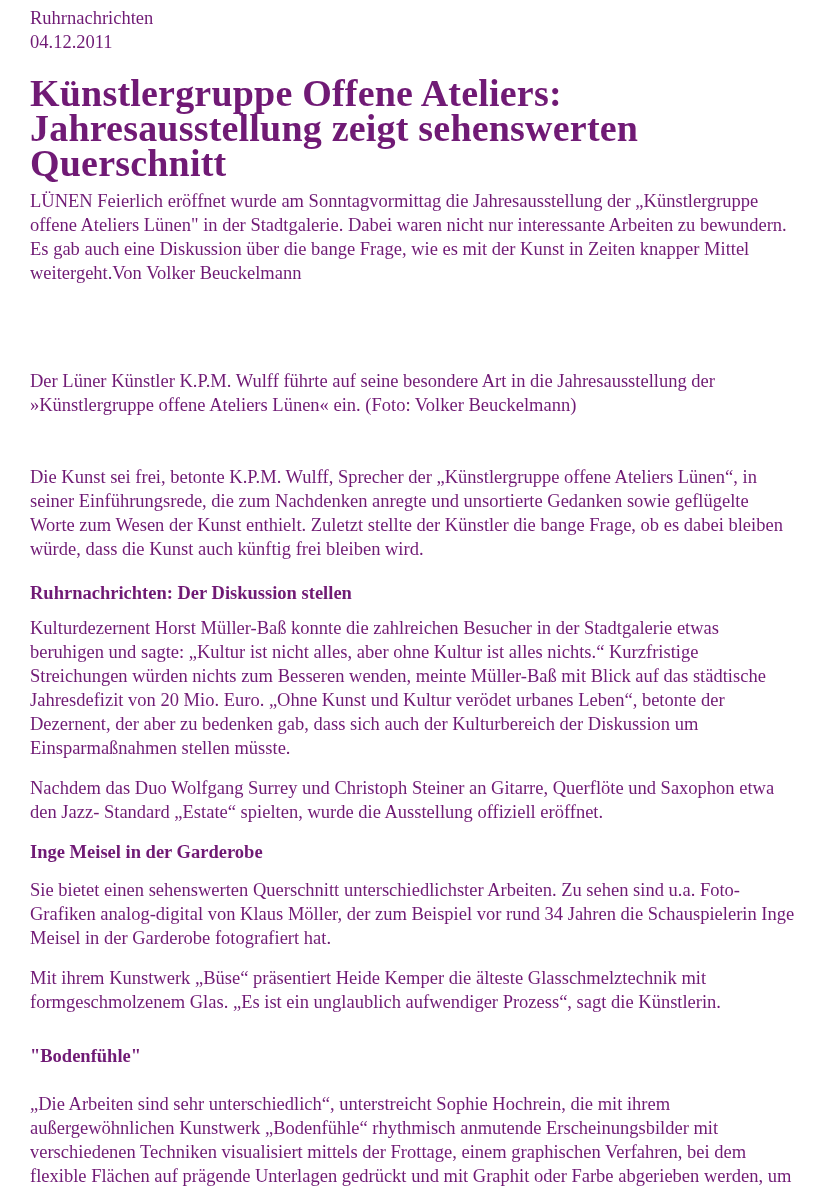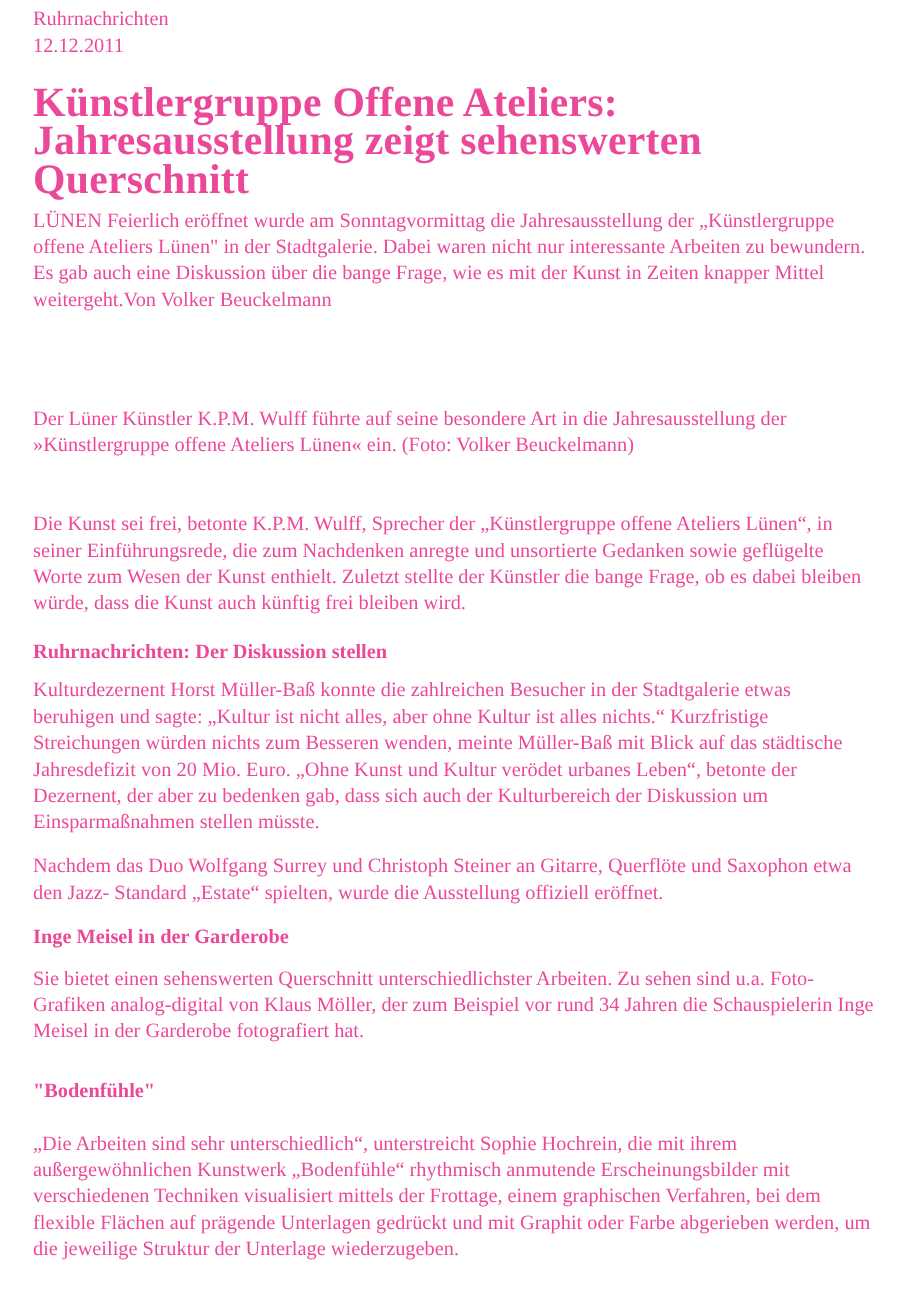--- a/index.html
+++ b/index.html
@@ -5,21 +5,21 @@
   html, body {
     margin: 0;
     padding: 0;
     background: #ffffff;
   }
   .page {
     position: relative;
     width: 825px;
     height: 1186px;
     background: #ffffff;
-    color: #ec4899;
+    color: #701a75;
     font-family: "Liberation Serif", "DejaVu Serif", serif;
     overflow: hidden;
     box-sizing: border-box;
     padding: 6px 28px 0 30px;
   }
   .masthead-line {
     font-size: 18.5px;
     line-height: 24px;
     white-space: pre;
   }
@@ -56,39 +56,40 @@
   .sub-boden   { margin-top: 30px; }
   .para-hochrein { margin-top: 24px; }
 </style>
 </head>
 <body>
 
 <div class="page">
 
   <header>
     <div class="masthead-line">Ruhrnachrichten</div>
-    <div class="masthead-line">12.12.2011</div>
+    <div class="masthead-line">04.12.2011</div>
   </header>
 
   <h1 class="headline">Künstlergruppe Offene Ateliers: Jahresausstellung zeigt sehenswerten Querschnitt</h1>
 
   <p class="lead">LÜNEN Feierlich eröffnet wurde am Sonntagvormittag die Jahresausstellung der „Künstlergruppe offene Ateliers Lünen" in der Stadtgalerie. Dabei waren nicht nur interessante Arbeiten zu bewundern. Es gab auch eine Diskussion über die bange Frage, wie es mit der Kunst in Zeiten knapper Mittel weitergeht.Von Volker Beuckelmann</p>
 
   <p class="caption">Der Lüner Künstler K.P.M. Wulff führte auf seine besondere Art in die Jahresausstellung der »Künstlergruppe offene Ateliers Lünen« ein. (Foto: Volker Beuckelmann)</p>
 
   <p class="para-wulff">Die Kunst sei frei, betonte K.P.M. Wulff, Sprecher der „Künstlergruppe offene Ateliers Lünen“, in seiner Einführungsrede, die zum Nachdenken anregte und unsortierte Gedanken sowie geflügelte Worte zum Wesen der Kunst enthielt. Zuletzt stellte der Künstler die bange Frage, ob es dabei bleiben würde, dass die Kunst auch künftig frei bleiben wird.</p>
 
   <h2 class="sub-kultur">Ruhrnachrichten: Der Diskussion stellen</h2>
 
   <p class="para-kultur">Kulturdezernent Horst Müller-Baß konnte die zahlreichen Besucher in der Stadtgalerie etwas beruhigen und sagte: „Kultur ist nicht alles, aber ohne Kultur ist alles nichts.“ Kurzfristige Streichungen würden nichts zum Besseren wenden, meinte Müller-Baß mit Blick auf das städtische Jahresdefizit von 20 Mio. Euro. „Ohne Kunst und Kultur verödet urbanes Leben“, betonte der Dezernent, der aber zu bedenken gab, dass sich auch der Kulturbereich der Diskussion um Einsparmaßnahmen stellen müsste.</p>
 
   <p class="para-duo">Nachdem das Duo Wolfgang Surrey und Christoph Steiner an Gitarre, Querflöte und Saxophon etwa den Jazz- Standard „Estate“ spielten, wurde die Ausstellung offiziell eröffnet.</p>
 
   <h2 class="sub-meisel">Inge Meisel in der Garderobe</h2>
 
   <p class="para-schnitt">Sie bietet einen sehenswerten Querschnitt unterschiedlichster Arbeiten. Zu sehen sind u.a. Foto-Grafiken analog-digital von Klaus Möller, der zum Beispiel vor rund 34 Jahren die Schauspielerin Inge Meisel in der Garderobe fotografiert hat.</p>
 
+  <p class="para-kemper">Mit ihrem Kunstwerk „Büse“ präsentiert Heide Kemper die älteste Glasschmelztechnik mit formgeschmolzenem Glas. „Es ist ein unglaublich aufwendiger Prozess“, sagt die Künstlerin.</p>
 
   <h2 class="sub-boden">"Bodenfühle"</h2>
 
   <p class="para-hochrein">„Die Arbeiten sind sehr unterschiedlich“, unterstreicht Sophie Hochrein, die mit ihrem außergewöhnlichen Kunstwerk „Bodenfühle“ rhythmisch anmutende Erscheinungsbilder mit verschiedenen Techniken visualisiert mittels der Frottage, einem graphischen Verfahren, bei dem flexible Flächen auf prägende Unterlagen gedrückt und mit Graphit oder Farbe abgerieben werden, um die jeweilige Struktur der Unterlage wiederzugeben.</p>
 
 </div>
 
 </body></html>

